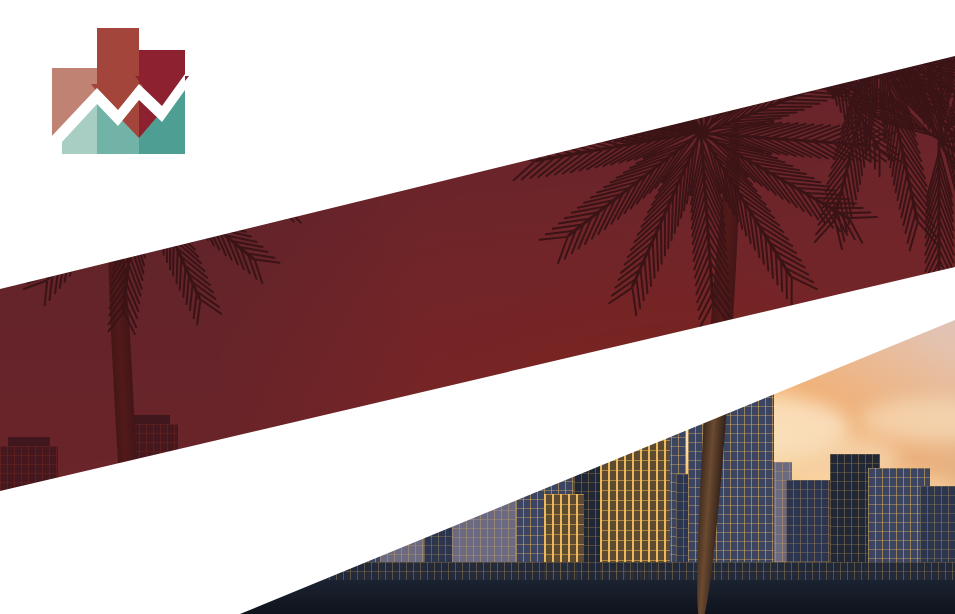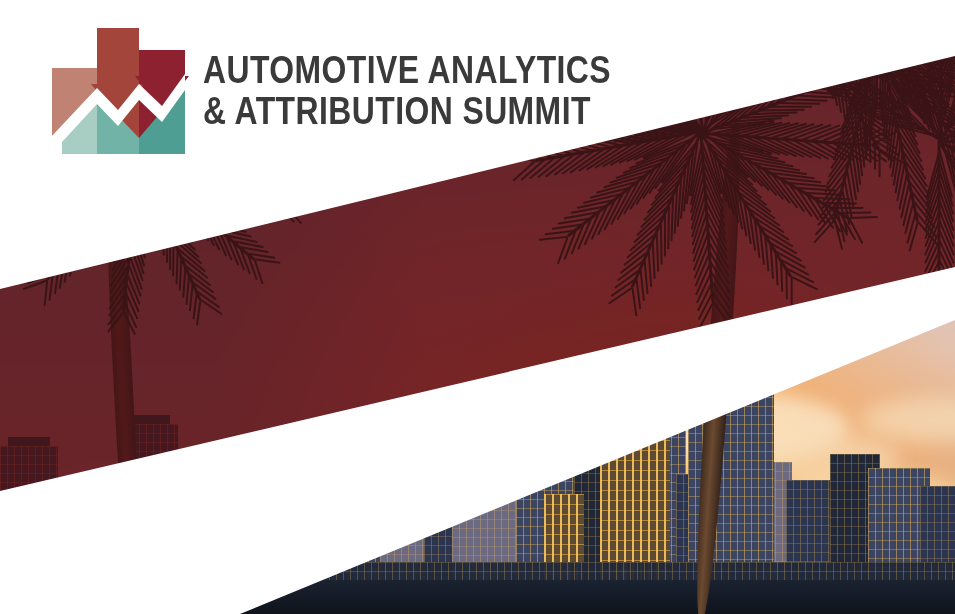--- a/index.html
+++ b/index.html
@@ -1986,19 +1986,15 @@
           <div class="sh" style="left: 0px; top: 0px; width: 135px; height: 126px; background: rgb(168, 206, 196);"></div>
         </div>
         <div class="sh" style="left: 0px; top: 0px; width: 135px; height: 126px; overflow: hidden; clip-path: polygon(47px 126px, 47px 66px, 89px 110px, 89px 126px);">
           <div class="sh" style="left: 0px; top: 0px; width: 135px; height: 126px; background: rgb(114, 179, 168);"></div>
         </div>
         <div class="sh" style="left: 0px; top: 0px; width: 135px; height: 126px; overflow: hidden; clip-path: polygon(89px 126px, 89px 110px, 135px 56px, 135px 126px);">
           <div class="sh" style="left: 0px; top: 0px; width: 135px; height: 126px; background: rgb(78, 158, 148);"></div>
         </div>
         <div class="sh" style="left: 0px; top: 0px; width: 135px; height: 126px; background: rgb(255, 255, 255); clip-path: polygon(0px 126px, 0px 110px, 47px 60px, 68px 82px, 89px 56px, 112px 78px, 135px 46px, 135px 62px, 112px 94px, 89px 72px, 68px 98px, 47px 76px, 12px 114px, 12px 126px);"></div>
       </div>
-    <div class="logo-title">
-      <div class="ln">AUTOMOTIVE ANALYTICS</div>
-      <div class="ln">&amp; ATTRIBUTION SUMMIT</div>
-    </div>
   </div>
 
 </div>
 
 </body></html>

